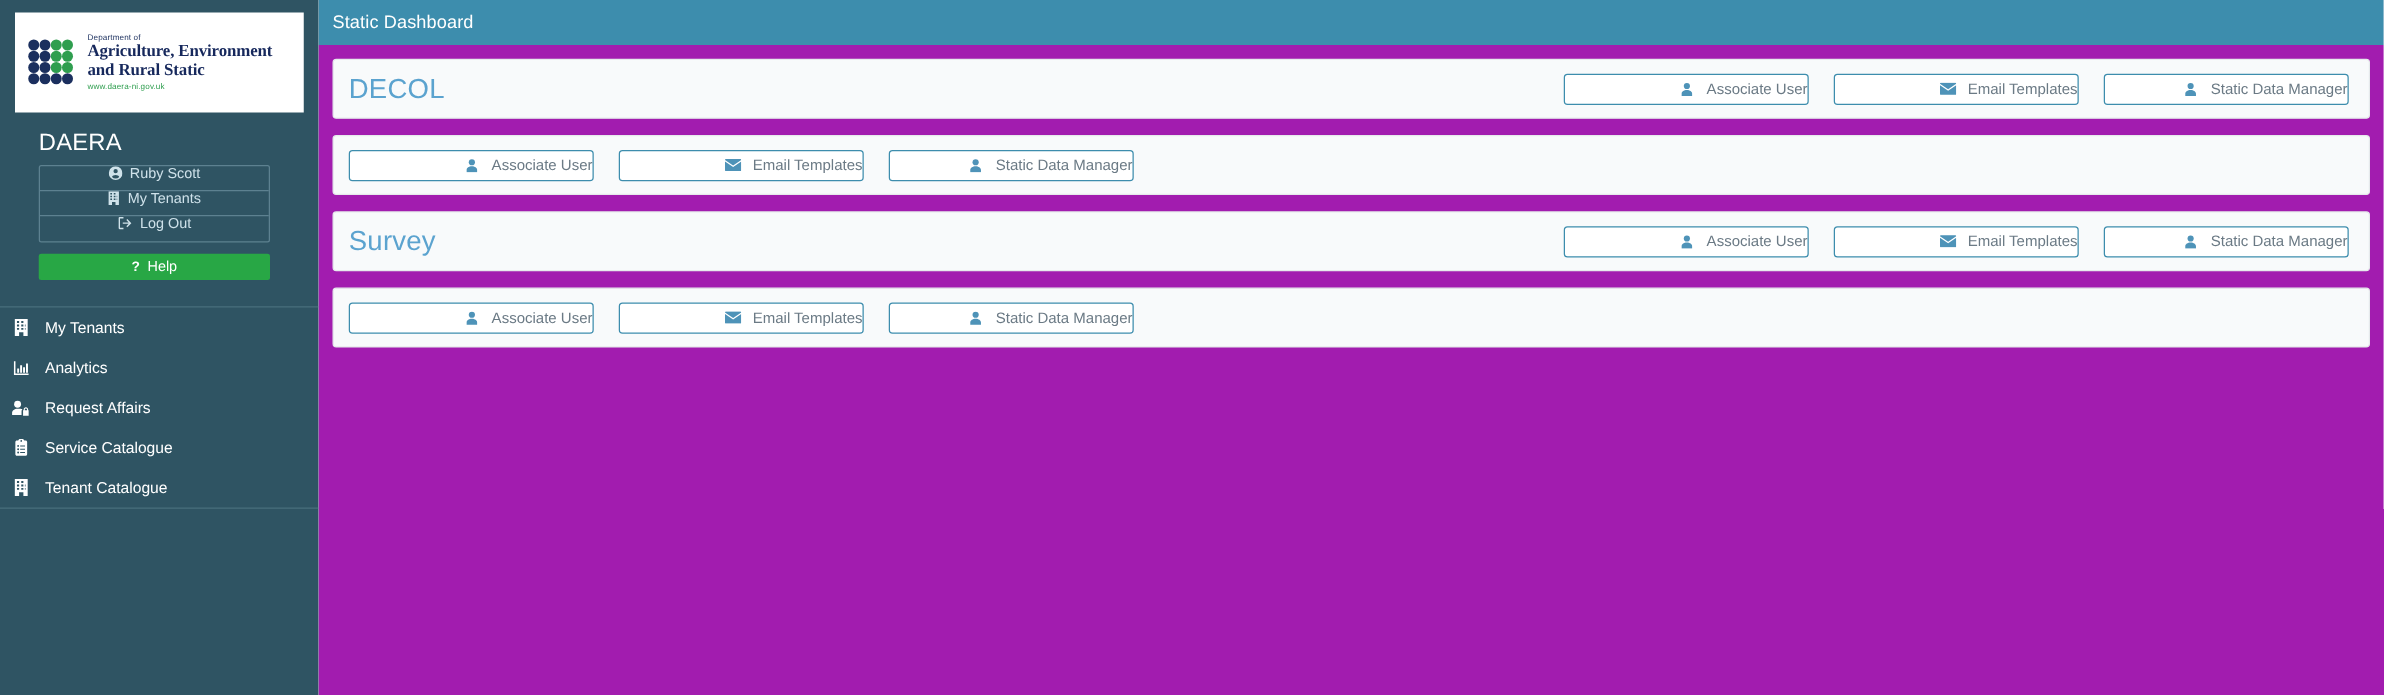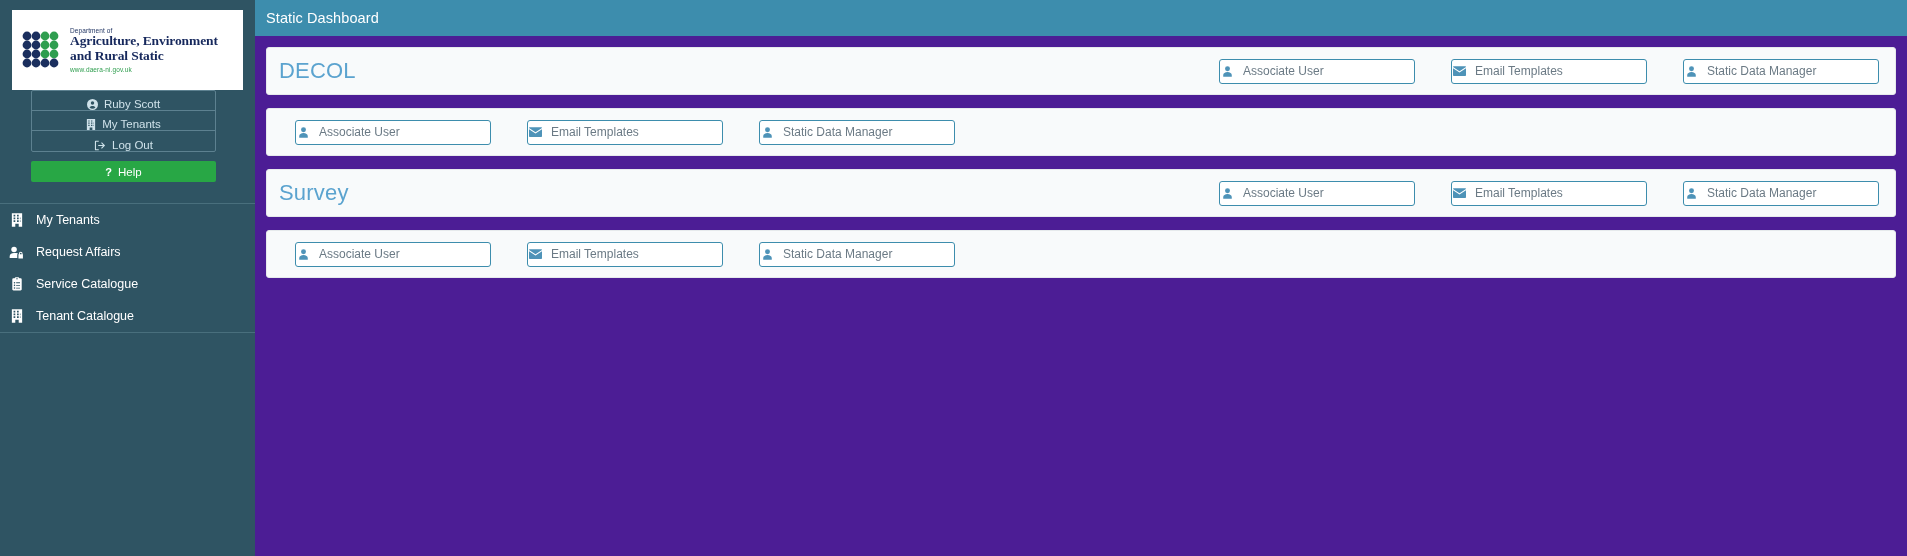--- a/index.html
+++ b/index.html
@@ -76,21 +76,21 @@
   }
 
   .usermenu {
     margin: 0 39px 0 31px;
     border: 1px solid #5d8190;
     border-radius: 2px;
   }
   .usermenu-item {
     height: 20px;
     display: flex;
-    align-items: flex-end;
+    align-items: flex-start;
     justify-content: center;
     gap: 6px;
     color: #cfe2ea;
     font-size: 11.5px;
     border-bottom: 1px solid #5d8190;
     cursor: pointer;
   }
   .usermenu-item:last-child { border-bottom: none; }
   .usermenu-item svg { display: block; }
 
@@ -162,21 +162,21 @@
   }
   .topbar-title {
     color: #ffffff;
     font-size: 14.5px;
     letter-spacing: .1px;
   }
 
   .main {
     flex: 1 1 auto;
     padding: 11px 11px 0 11px;
-    background: #4c1d95;
+    background: #a21caf;
     overflow: hidden;
   }
 
   .card {
     background: #f8fafb;
     border: 1px solid #e6eaec;
     border-radius: 3px;
     height: 48px;
     display: flex;
     align-items: center;
@@ -200,25 +200,24 @@
     width: 196px;
     height: 25px;
     background: #ffffff;
     border: 1px solid #3d8dad;
     border-radius: 3px;
     color: #6b7a85;
     font-size: 12px;
     font-family: "Liberation Sans", sans-serif;
     display: flex;
     align-items: center;
-    justify-content: flex-start;
+    justify-content: flex-end;
     gap: 9px;
     cursor: pointer;
     padding: 0;
-    margin-left: 16px;
   }
   .act-btn .btn-ico {
     display: flex;
     align-items: center;
     justify-content: center;
     width: 14px;
     flex: 0 0 14px;
   }
   .act-btn svg { display: block; }
 </style>
@@ -251,20 +250,21 @@
         </g>
       </svg>
       <div class="logo-text">
         <div class="logo-dept">Department of</div>
         <div class="logo-main">Agriculture, Environment</div>
         <div class="logo-main">and Rural Static</div>
         <div class="logo-url">www.daera-ni.gov.uk</div>
       </div>
     </div>
 
+    <div class="brand-title">DAERA</div>
 
     <div class="usermenu">
       <div class="usermenu-item">
         <span class="ico">
           <svg width="11" height="11" viewBox="0 0 16 16" fill="#cfe2ea">
             <path d="M8 0a8 8 0 100 16A8 8 0 008 0zm0 3.2a2.5 2.5 0 110 5 2.5 2.5 0 010-5zm0 11.1a5.9 5.9 0 01-4.2-1.8c.5-1.4 2.2-2.2 4.2-2.2s3.7.8 4.2 2.2A5.9 5.9 0 018 14.3z"></path>
           </svg>
         </span>
         <span>Ruby Scott</span>
       </div>
@@ -297,20 +297,29 @@
     <nav class="nav">
       <div class="nav-item">
         <span class="nav-icon">
           <svg width="12" height="14" viewBox="0 0 14 16" fill="#ffffff">
             <path d="M1 0h12v16H9v-3.5H5V16H1V0zm2 2v1.8h2V2H3zm4 0v1.8h2V2H7zm4 0v1.8h-1.6V2H11zM3 5.2V7h2V5.2H3zm4 0V7h2V5.2H7zm3.4 0V7H11V5.2h-.6zM3 8.4v1.8h2V8.4H3zm4 0v1.8h2V8.4H7zm3.4 0v1.8H11V8.4h-.6z"></path>
           </svg>
         </span>
         <span>My Tenants</span>
       </div>
 
+      <div class="nav-item">
+        <span class="nav-icon">
+          <svg width="14" height="13" viewBox="0 0 16 16" fill="#ffffff">
+            <path d="M.8 1.2v13.6h14.4v-1.5H2.3V1.2H.8z"></path>
+            <path d="M4 12.6h1.9V8.3H4v4.3zm2.9 0h1.9V5.1H6.9v7.5zm2.9 0h1.9V7.1H9.8v5.5zm2.9 0h1.9V3.4h-1.9v9.2z"></path>
+          </svg>
+        </span>
+        <span>Analytics</span>
+      </div>
 
       <div class="nav-item">
         <span class="nav-icon">
           <svg width="15" height="13" viewBox="0 0 18 16" fill="#ffffff">
             <circle cx="6" cy="4.2" r="3.4"></circle>
             <path d="M6 8.6c-3 0-5.4 1.7-5.4 3.9v2.3h9.3v-3.6c0-.9.3-1.7.9-2.3-1.2-.2-2.5-.3-4.8-.3z"></path>
             <path d="M14.2 7.2c-1.2 0-2.2 1-2.2 2.2v.8h-.6v5.2h5.5v-5.2h-.5v-.8c0-1.2-1-2.2-2.2-2.2zm0 1.2c.6 0 1.1.5 1.1 1v.8h-2.2v-.8c0-.5.5-1 1.1-1z"></path>
           </svg>
         </span>
         <span>Request Affairs</span>

